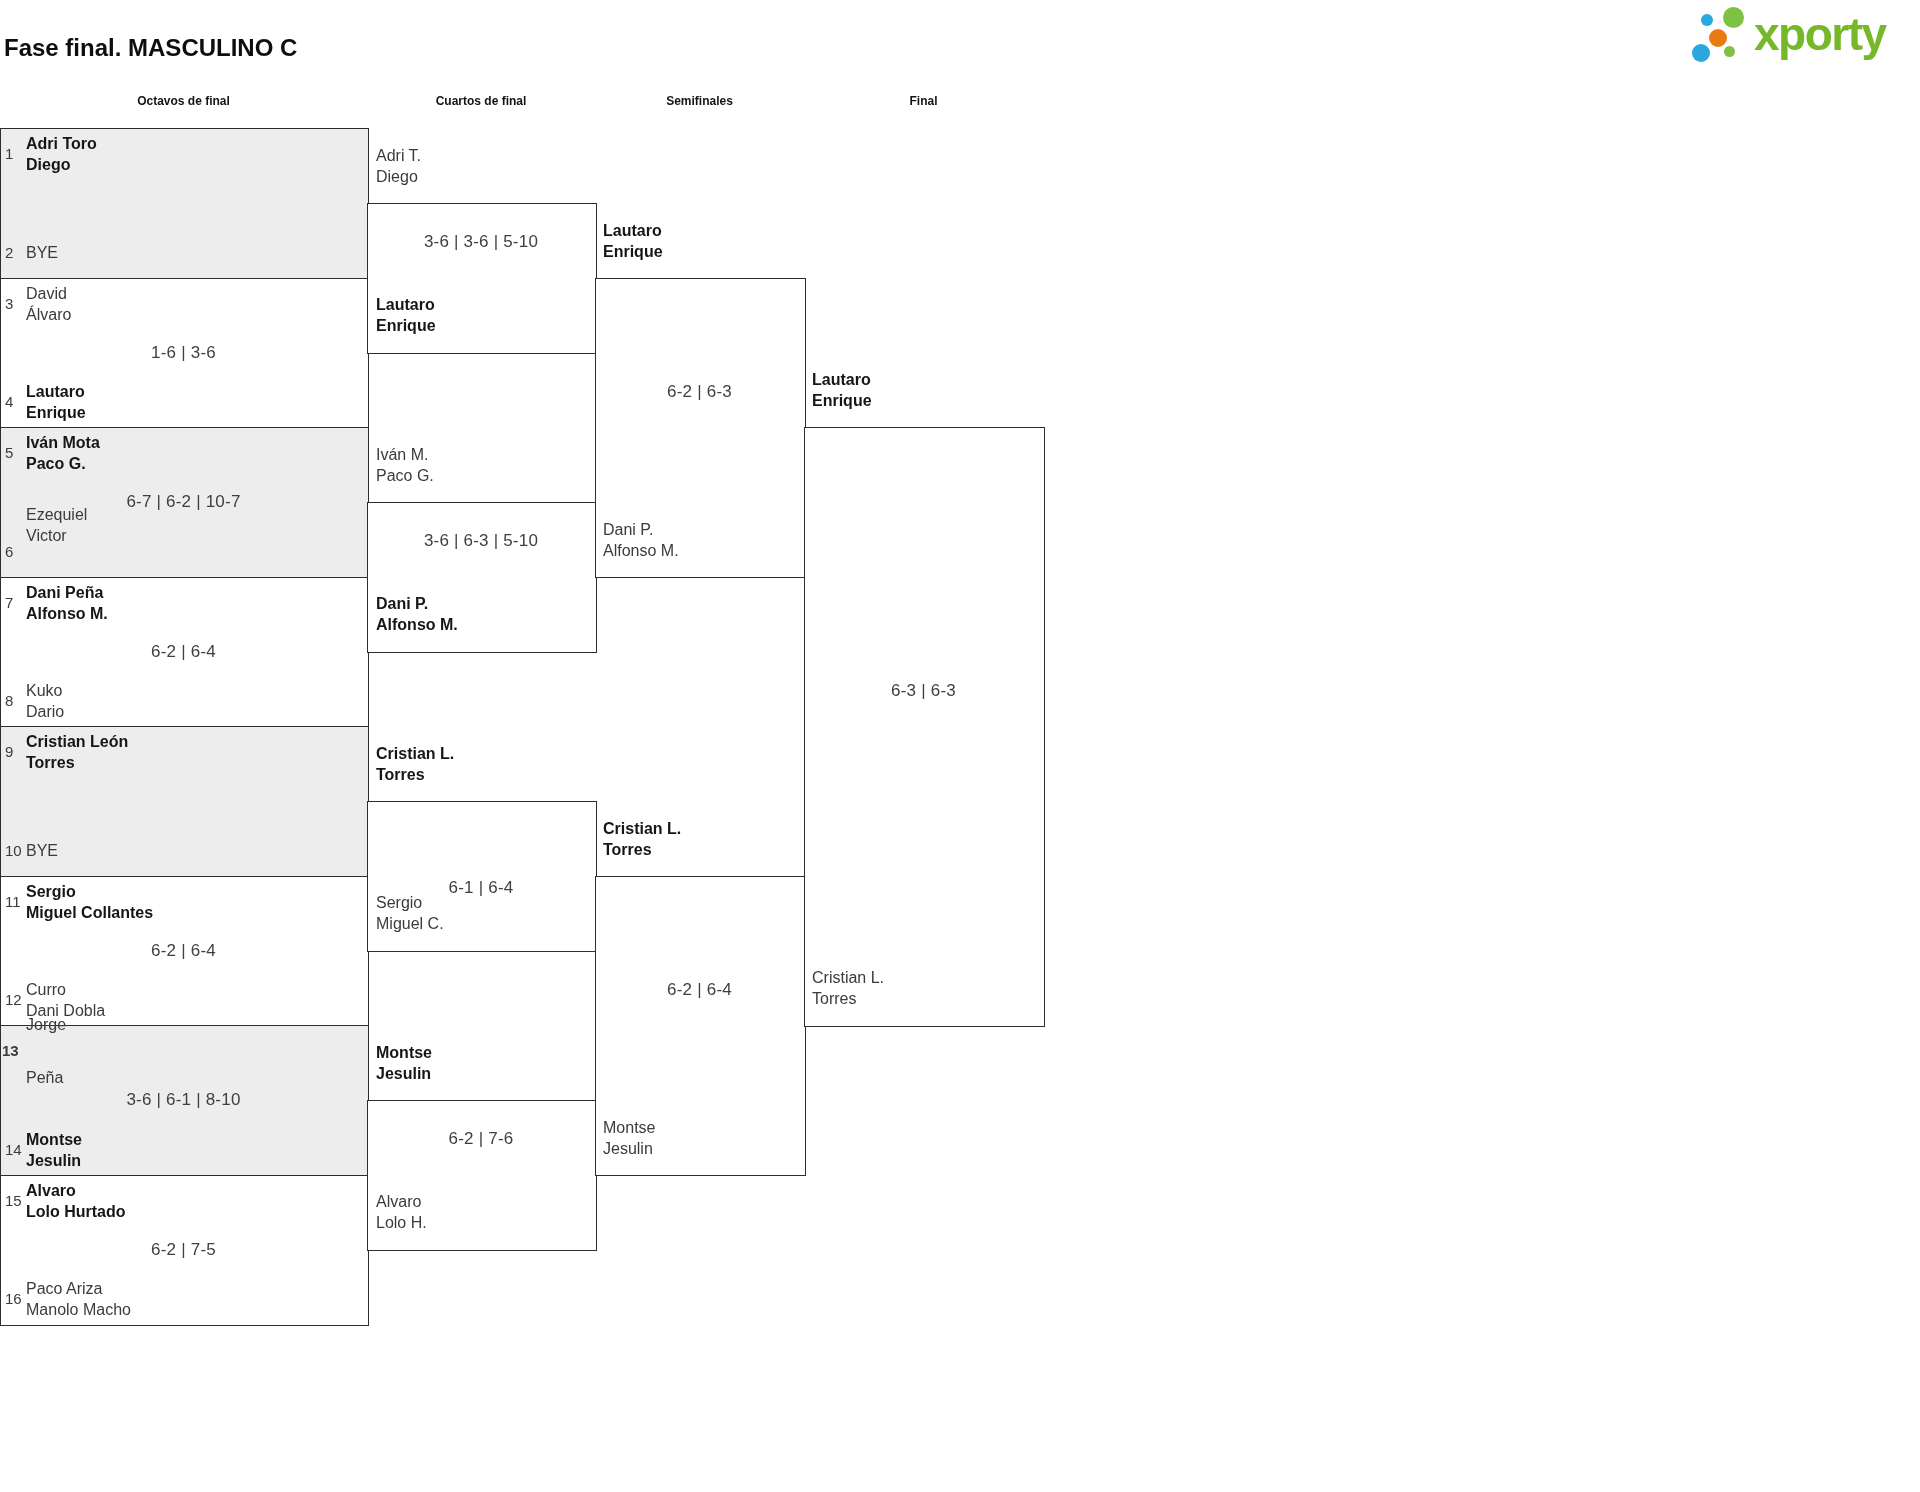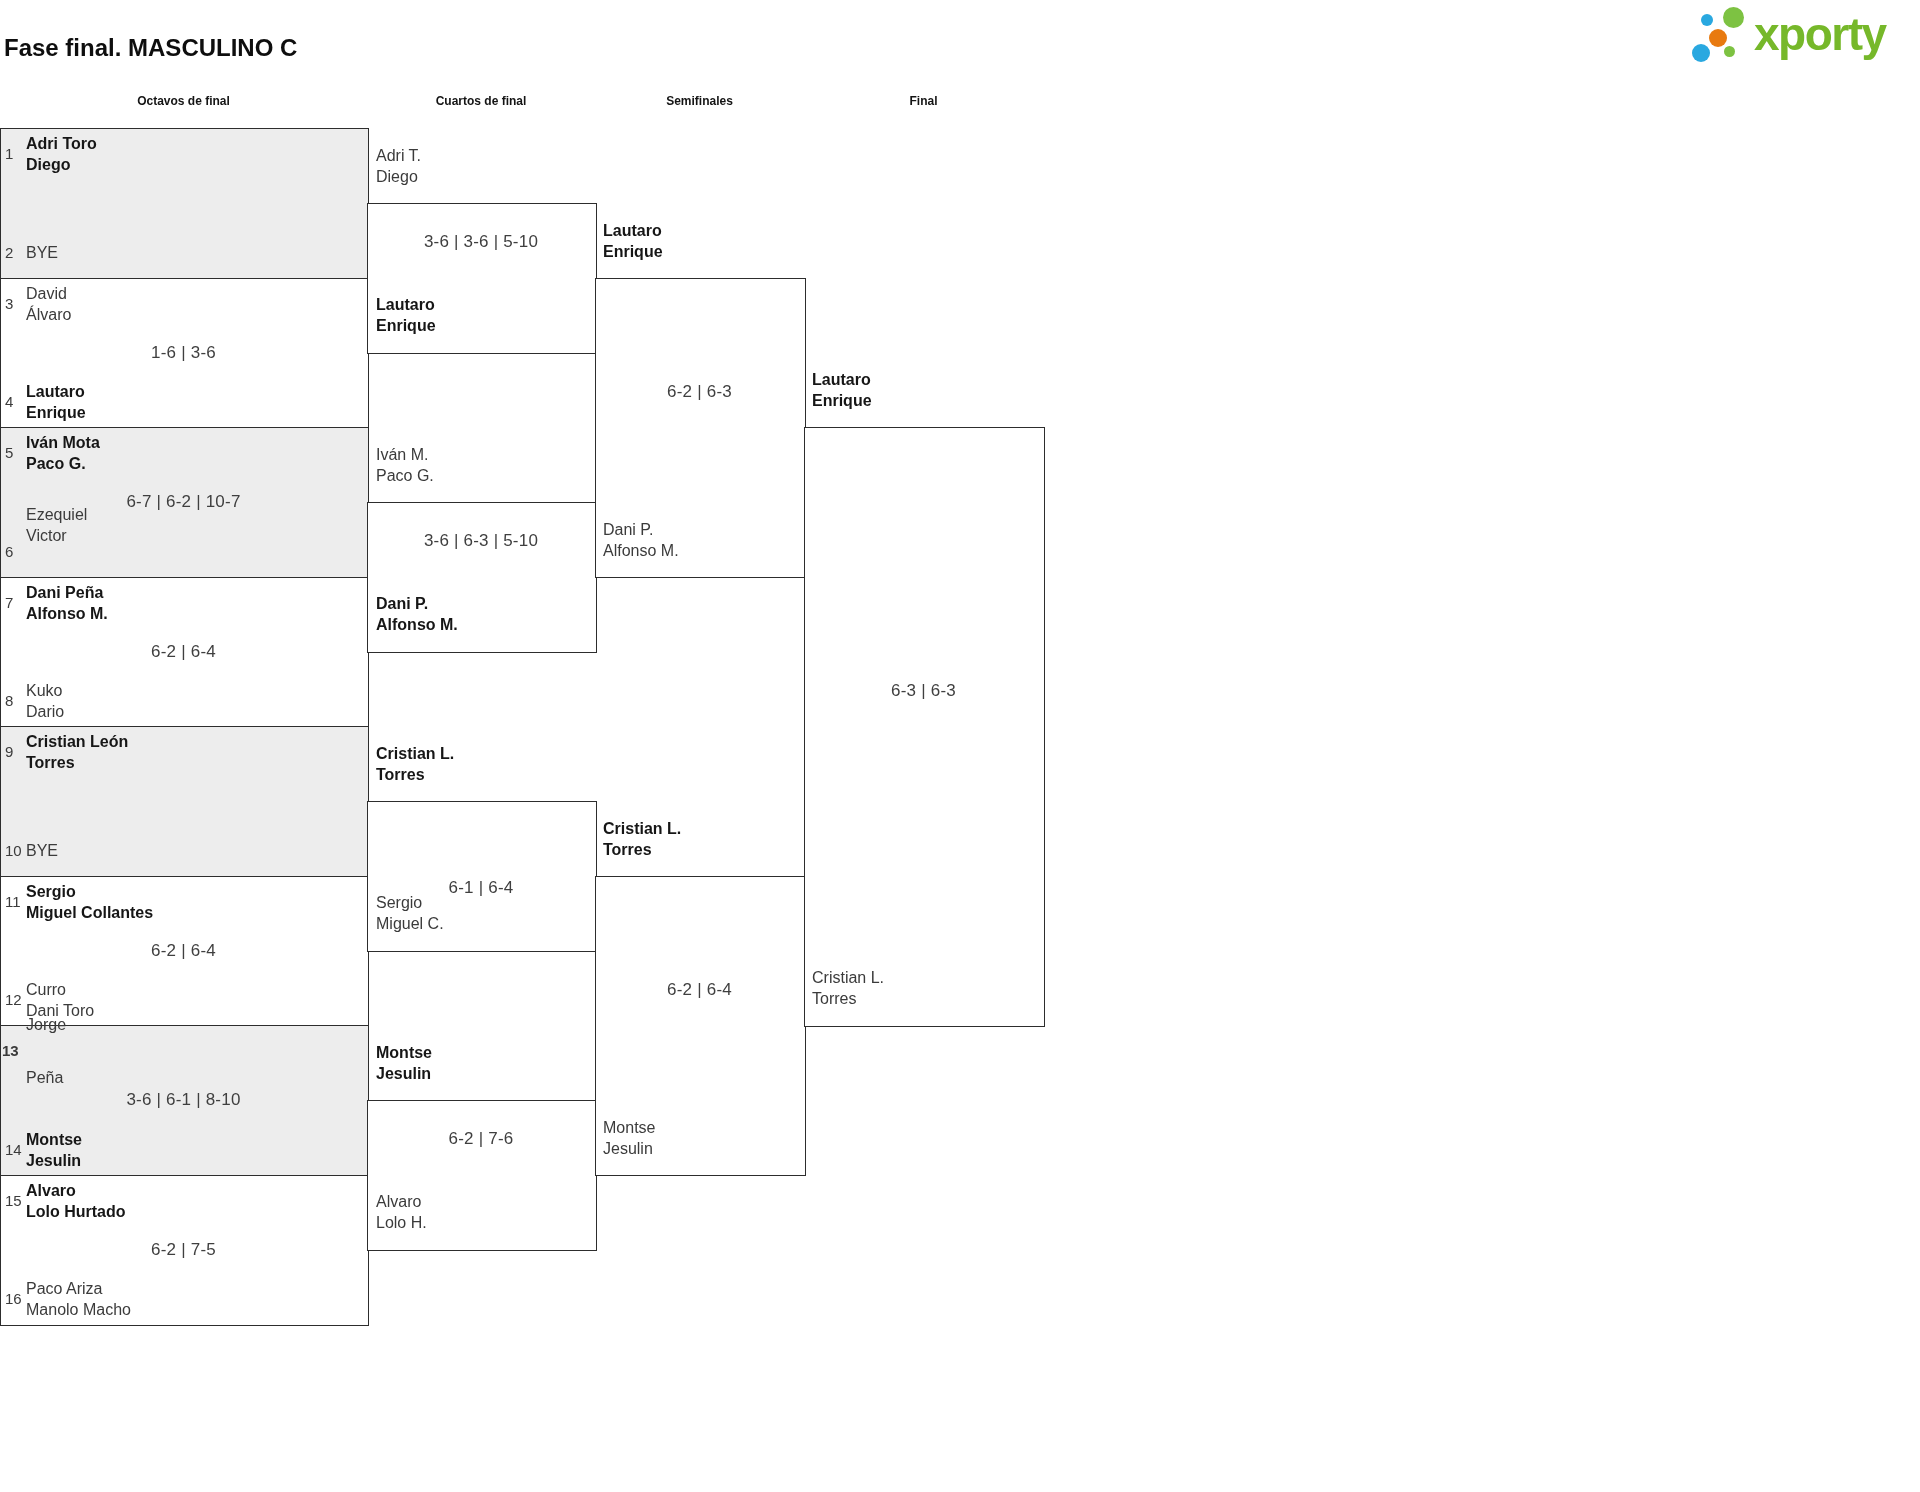--- a/index.html
+++ b/index.html
@@ -105,21 +105,21 @@
       <div class="seed" style="left: 5px; top: 839.5px; width: 20px;">10</div>
       <div class="box" style="left: 0px; top: 875.5px; width: 368.5px; height: 151px;"></div>
       <div class="score" style="left: 0px; top: 939.75px; width: 367px;">6-2 | 6-4</div>
       <div class="team winner" style="left: 26px; top: 880.5px; height: 42px; width: 337px;">
         <span>Sergio</span>
         <span>Miguel Collantes</span>
       </div>
       <div class="seed" style="left: 5px; top: 890.5px; width: 20px;">11</div>
       <div class="team loser" style="left: 26px; top: 979px; height: 42px; width: 337px;">
         <span>Curro</span>
-        <span>Dani Toro</span>
+        <span>Dani Dobla</span>
       </div>
       <div class="seed" style="left: 5px; top: 989px; width: 20px;">12</div>
       <div class="box gray" style="left: 0px; top: 1025px; width: 368.5px; height: 151px;"></div>
       <div class="score" style="left: 0px; top: 1089.25px; width: 367px;">3-6 | 6-1 | 8-10</div>
       <div class="team loser" style="left: 26px; top: 1030px; height: 42px; width: 337px; gap: 32px;">
         <span>Jorge</span>
         <span>Peña</span>
       </div>
       <div class="seed" style="left: 2px; top: 1040px; width: 20px; font-weight: bold;">13</div>
       <div class="team winner" style="left: 26px; top: 1128.5px; height: 42px; width: 337px;">

